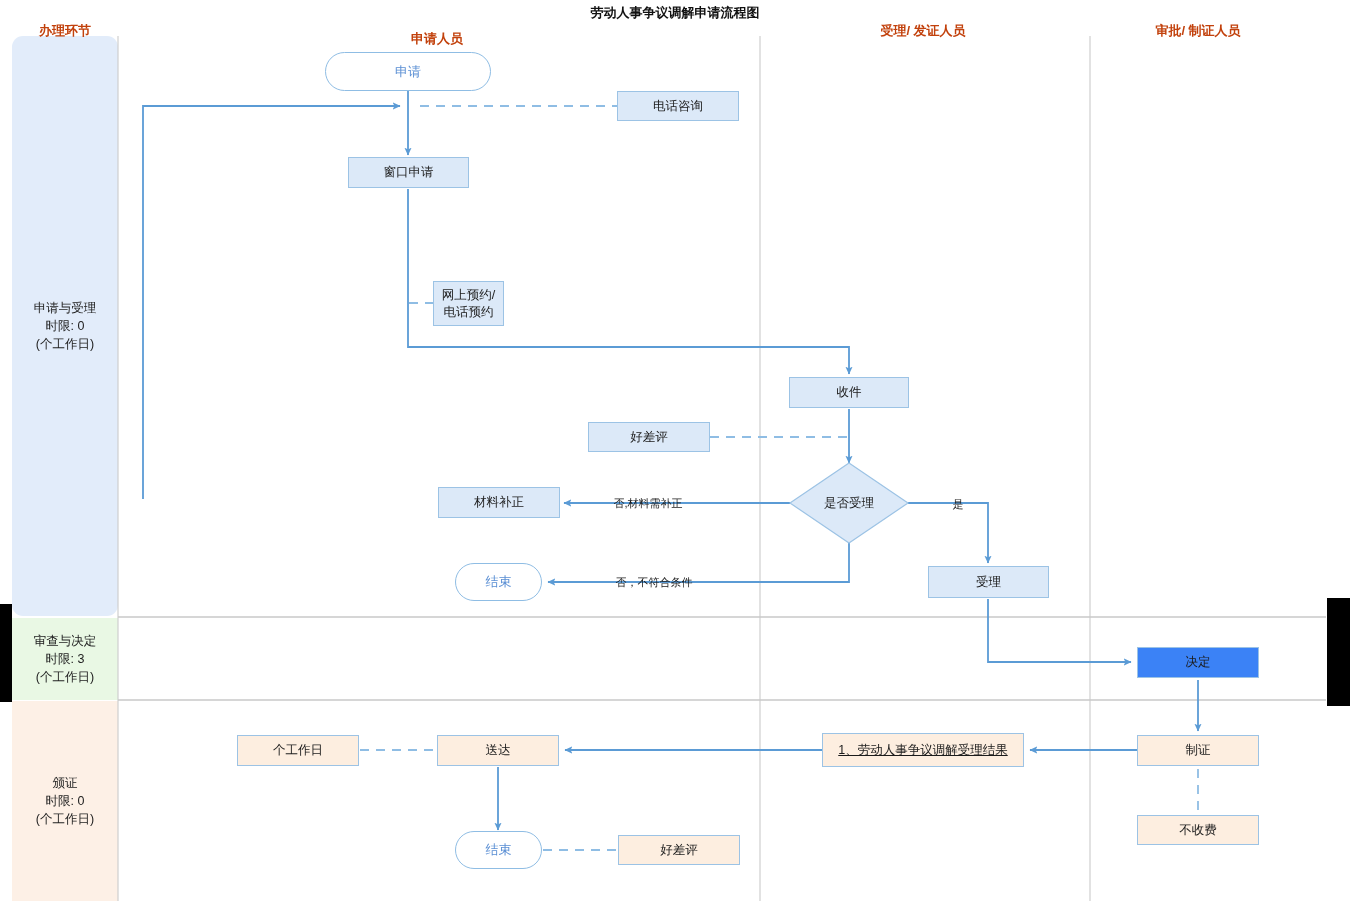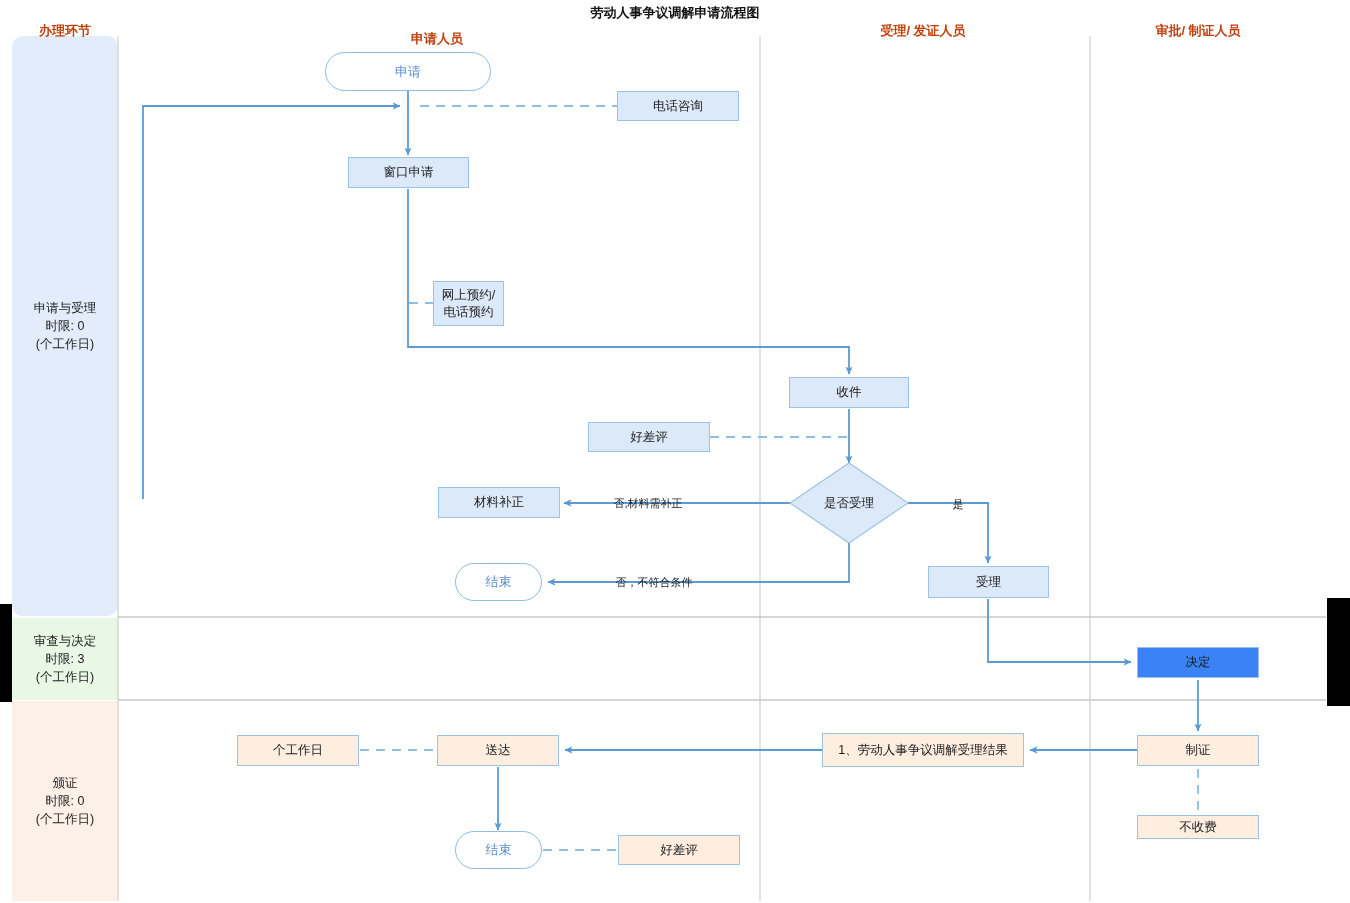--- a/index.html
+++ b/index.html
@@ -146,23 +146,23 @@
   <div class="node n-blue" style="left:438px;top:487px;width:122px;height:31px;">材料补正</div>
 
   <div class="node n-term" style="left:455px;top:563px;width:87px;height:38px;">结束</div>
 
   <div class="node n-blue" style="left:928px;top:566px;width:121px;height:32px;">受理</div>
 
   <div class="node n-green" style="left:1137px;top:647px;width:122px;height:31px;">决定</div>
 
   <div class="node n-peach" style="left:1137px;top:735px;width:122px;height:31px;">制证</div>
 
-  <div class="node n-peach" style="left:1137px;top:815px;width:122px;height:24px;">不收费</div>
+  <div class="node n-peach" style="left:1137px;top:815px;width:122px;height:30px;">不收费</div>
 
-  <div class="node n-peach" style="left:822px;top:733px;width:202px;height:34px;">1、劳动人事争议调解受理结果</div>
+  <div class="node n-peach" style="left:822px;top:733px;width:202px;height:34px;text-decoration:underline;">1、劳动人事争议调解受理结果</div>
 
   <div class="node n-peach" style="left:437px;top:735px;width:122px;height:31px;">送达</div>
 
   <div class="node n-peach" style="left:237px;top:735px;width:122px;height:31px;">个工作日</div>
 
   <div class="node n-term" style="left:455px;top:831px;width:87px;height:38px;">结束</div>
 
   <div class="node n-peach" style="left:618px;top:835px;width:122px;height:30px;">好差评</div>
 
   <div class="edgelabel" style="left:648px;top:503px;">否,材料需补正</div>

